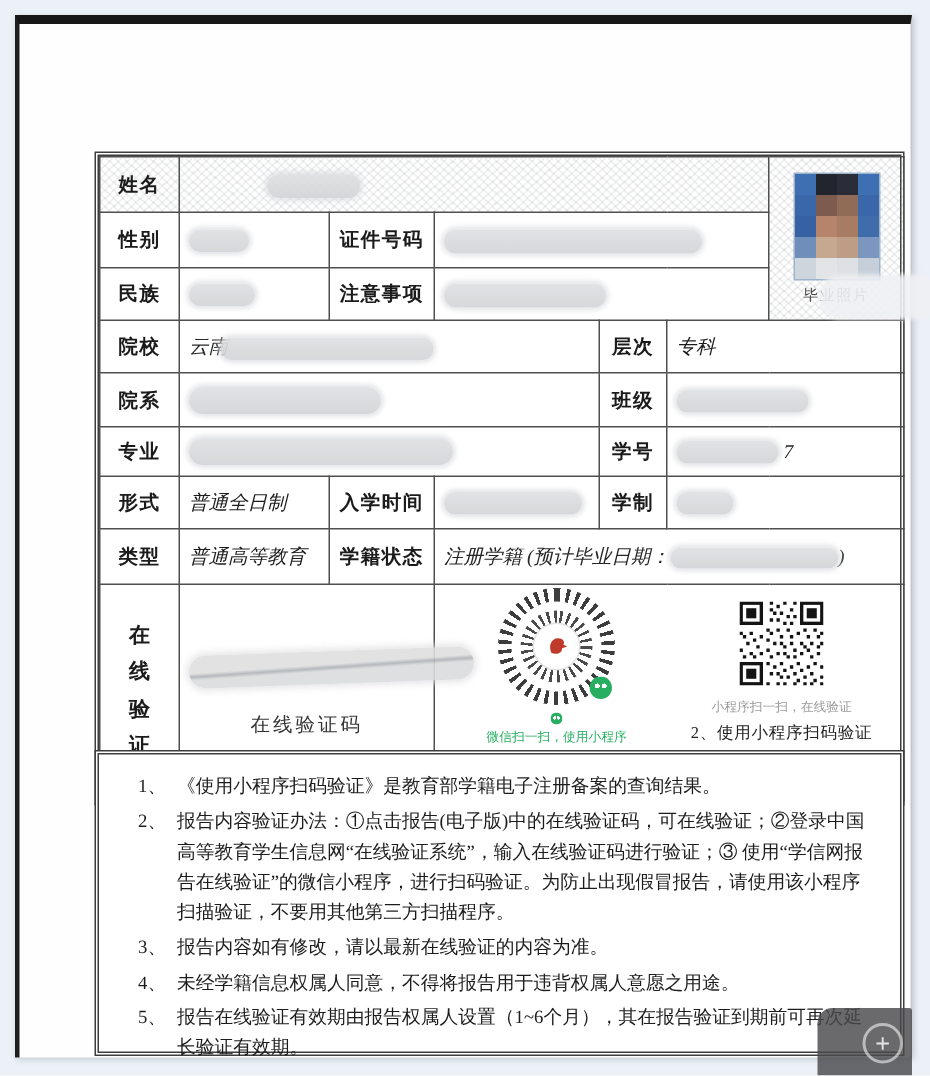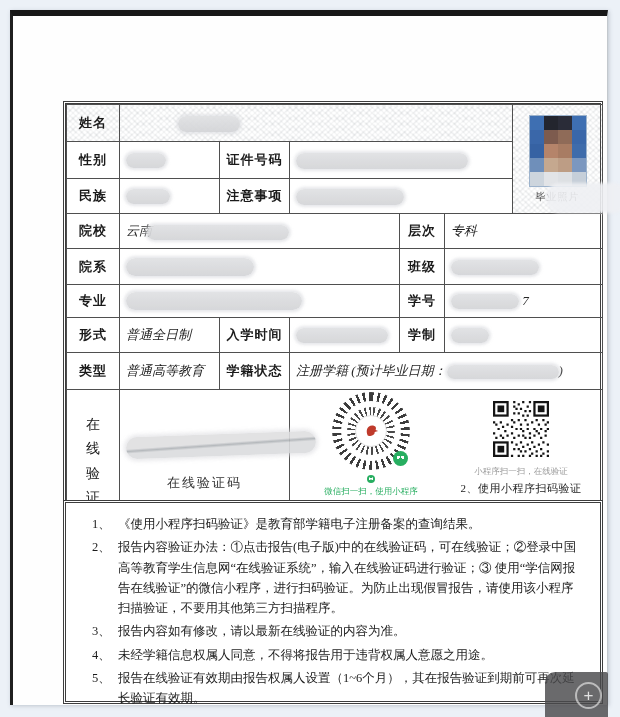--- a/index.html
+++ b/index.html
@@ -63,21 +63,21 @@
     width:58px; height:72px; margin:1px auto 0; border:1px solid #9db3cc;
     display:grid; grid-template-columns:repeat(4,1fr); grid-template-rows:repeat(5,1fr);
   }
   .photo-caption { font-size:10px; color:#444; letter-spacing:1px; margin-top:3px; }
   .photo-blob {
     position:absolute; right:-24px; bottom:0; width:80px; height:30px;
     background:rgba(238,240,243,.9); border-radius:14px; filter:blur(1.5px); z-index:2;
   }
   
   .v-side { width:15px; margin:0 auto; word-break:break-all; line-height:1.75;
-            font-size:14px; font-weight:400; text-align:center; }
+            font-size:14px; font-weight:700; text-align:center; }
   td.v-code { text-align:center; }
   .code-blob {
     display:inline-block; width:190px; height:22px; border-radius:12px;
     background:linear-gradient(178deg,#dfdfe1 42%,#aeb2b6 50%,#dbdcde 58%);
     opacity:.9; transform:rotate(-2deg); margin-top:2px;
     box-shadow:0 0 4px 2px rgba(222,223,226,.8);
   }
   .code-caption { font-size:13px; letter-spacing:2px; color:#333; margin-top:14px; }
   td.v-qr { vertical-align:top; padding-top:5px; }
   .qr-area { display:flex; justify-content:space-around; align-items:flex-start; }

